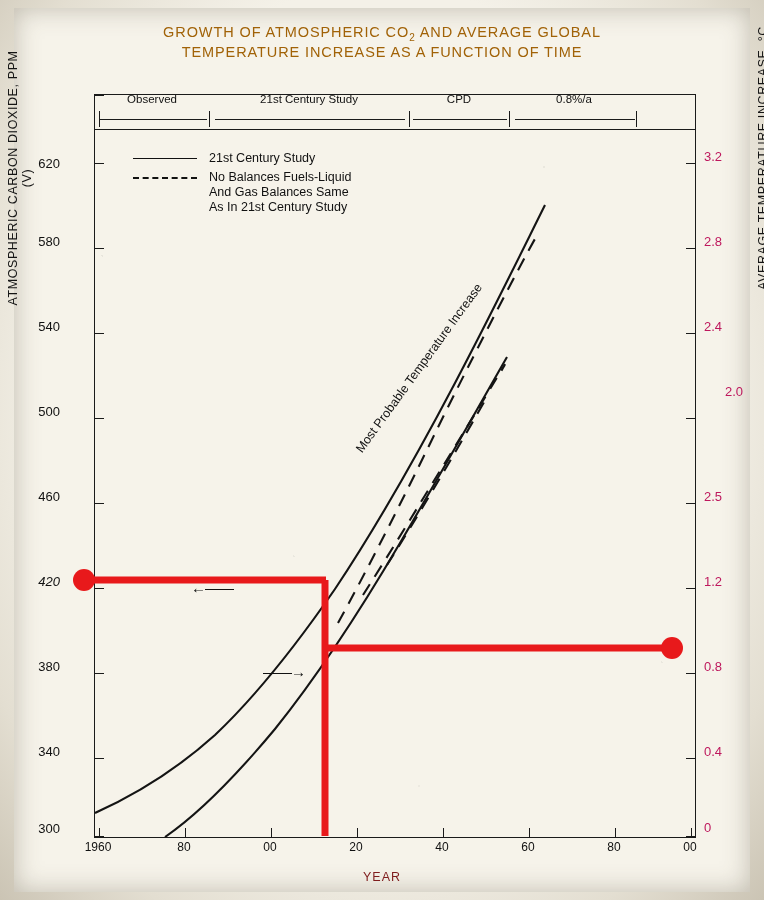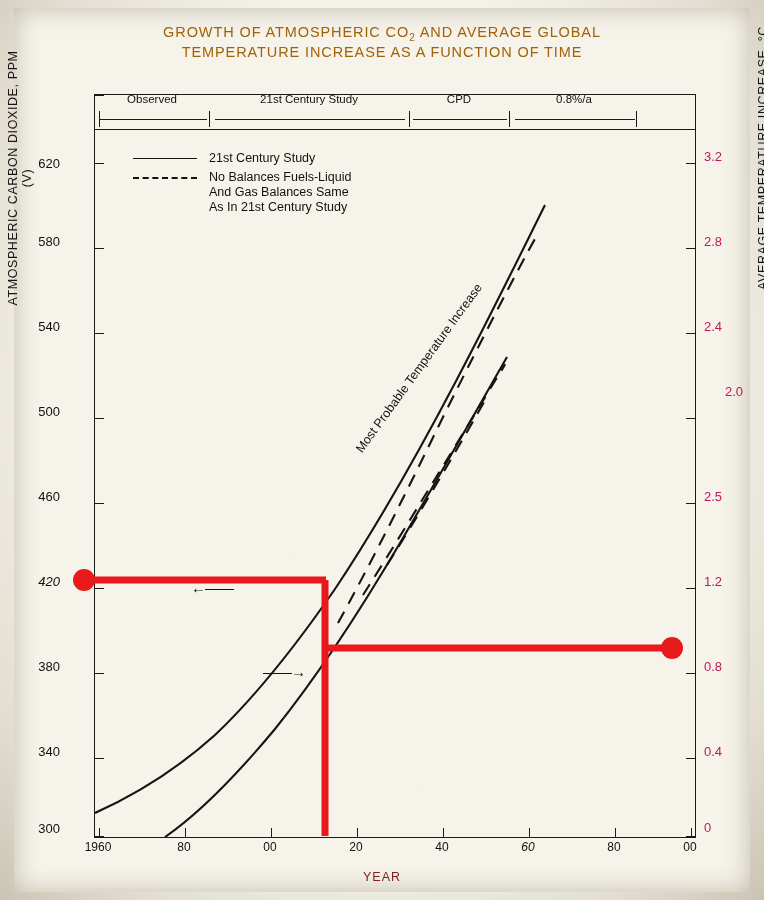--- a/index.html
+++ b/index.html
@@ -230,21 +230,21 @@
     <div class="ytick-right" style="top:566px;">1.2</div>
     <div class="ytick-right" style="top:651px;">0.8</div>
     <div class="ytick-right" style="top:736px;">0.4</div>
     <div class="ytick-right" style="top:812px;">0</div>
 
     <div class="xtick" style="left:84px;">1960</div>
     <div class="xtick" style="left:170px;">80</div>
     <div class="xtick" style="left:256px;">00</div>
     <div class="xtick" style="left:342px;">20</div>
     <div class="xtick" style="left:428px;">40</div>
-    <div class="xtick" style="left:514px;font-style:italic;">60</div>
+    <div class="xtick" style="left:514px;">60</div>
     <div class="xtick" style="left:600px;">80</div>
     <div class="xtick" style="left:676px;">00</div>
 
     <div id="ylabel-left">ATMOSPHERIC CARBON DIOXIDE, PPM (V)</div>
     <div id="ylabel-right">AVERAGE TEMPERATURE INCREASE, °C</div>
     <div id="xlabel">YEAR</div>
 
     <div id="overlay">
       <svg width="736" height="884">
 

